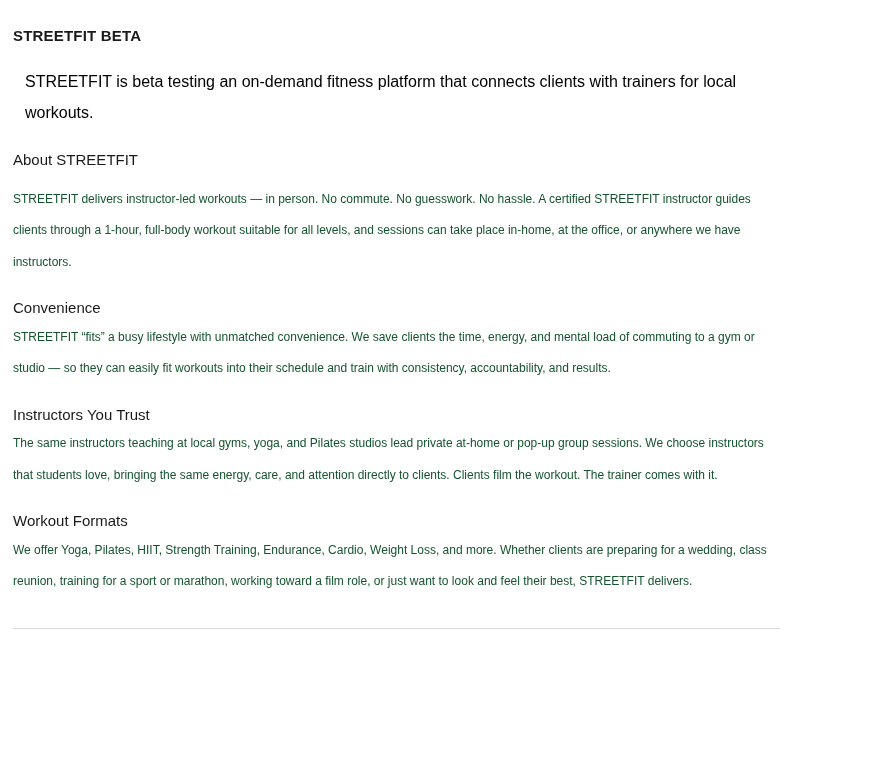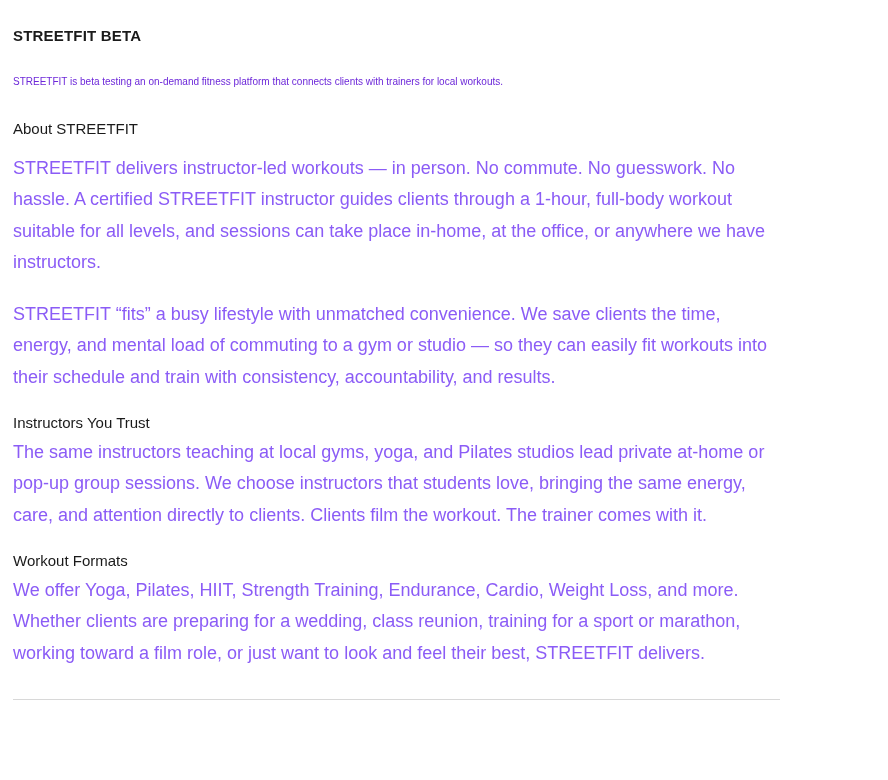--- a/index.html
+++ b/index.html
@@ -24,40 +24,40 @@
   }
   .doc-title {
     font-size: 15px;
     font-weight: bold;
     color: #1a1a1a;
     letter-spacing: 0.2px;
     margin: 0 0 20px 0;
     line-height: 1.35;
   }
   .intro {
-    font-size: 10px;
+    font-size: 16px;
     line-height: 31px;
-    color: #6d28d9;
-    margin: 0 0 22px 0;
+    color: #000000;
+    margin: 0 0 22px 12px;
     max-width: 845px;
   }
   h2.section-head {
     font-size: 15px;
     font-weight: normal;
     color: #1a1a1a;
     margin: 0 0 14px 0;
     line-height: 1.3;
   }
   h2.section-head.tight {
     margin-bottom: 4px;
   }
   p.body-text {
-    font-size: 18px;
+    font-size: 12px;
     line-height: 31.5px;
-    color: #8b5cf6;
+    color: #14532d;
     margin: 0 0 20px 0;
     max-width: 862px;
   }
   p.body-text.last {
     margin-bottom: 20px;
   }
   .block {
     margin-bottom: 6px;
   }
   hr.rule {
@@ -75,20 +75,21 @@
   <h1 class="doc-title">STREETFIT BETA</h1>
 
   <p class="intro">STREETFIT is beta testing an on-demand fitness platform that connects clients with trainers for local workouts.</p>
 
   <div class="block">
     <h2 class="section-head">About STREETFIT</h2>
     <p class="body-text">STREETFIT delivers instructor-led workouts — in person. No commute. No guesswork. No hassle. A certified STREETFIT instructor guides clients through a 1-hour, full-body workout suitable for all levels, and sessions can take place in-home, at the office, or anywhere we have instructors.</p>
   </div>
 
   <div class="block">
+    <h2 class="section-head tight">Convenience</h2>
     <p class="body-text">STREETFIT “fits” a busy lifestyle with unmatched convenience. We save clients the time, energy, and mental load of commuting to a gym or studio — so they can easily fit workouts into their schedule and train with consistency, accountability, and results.</p>
   </div>
 
   <div class="block">
     <h2 class="section-head tight">Instructors You Trust</h2>
     <p class="body-text">The same instructors teaching at local gyms, yoga, and Pilates studios lead private at-home or pop-up group sessions. We choose instructors that students love, bringing the same energy, care, and attention directly to clients. Clients film the workout. The trainer comes with it.</p>
   </div>
 
   <div class="block">
     <h2 class="section-head tight">Workout Formats</h2>

